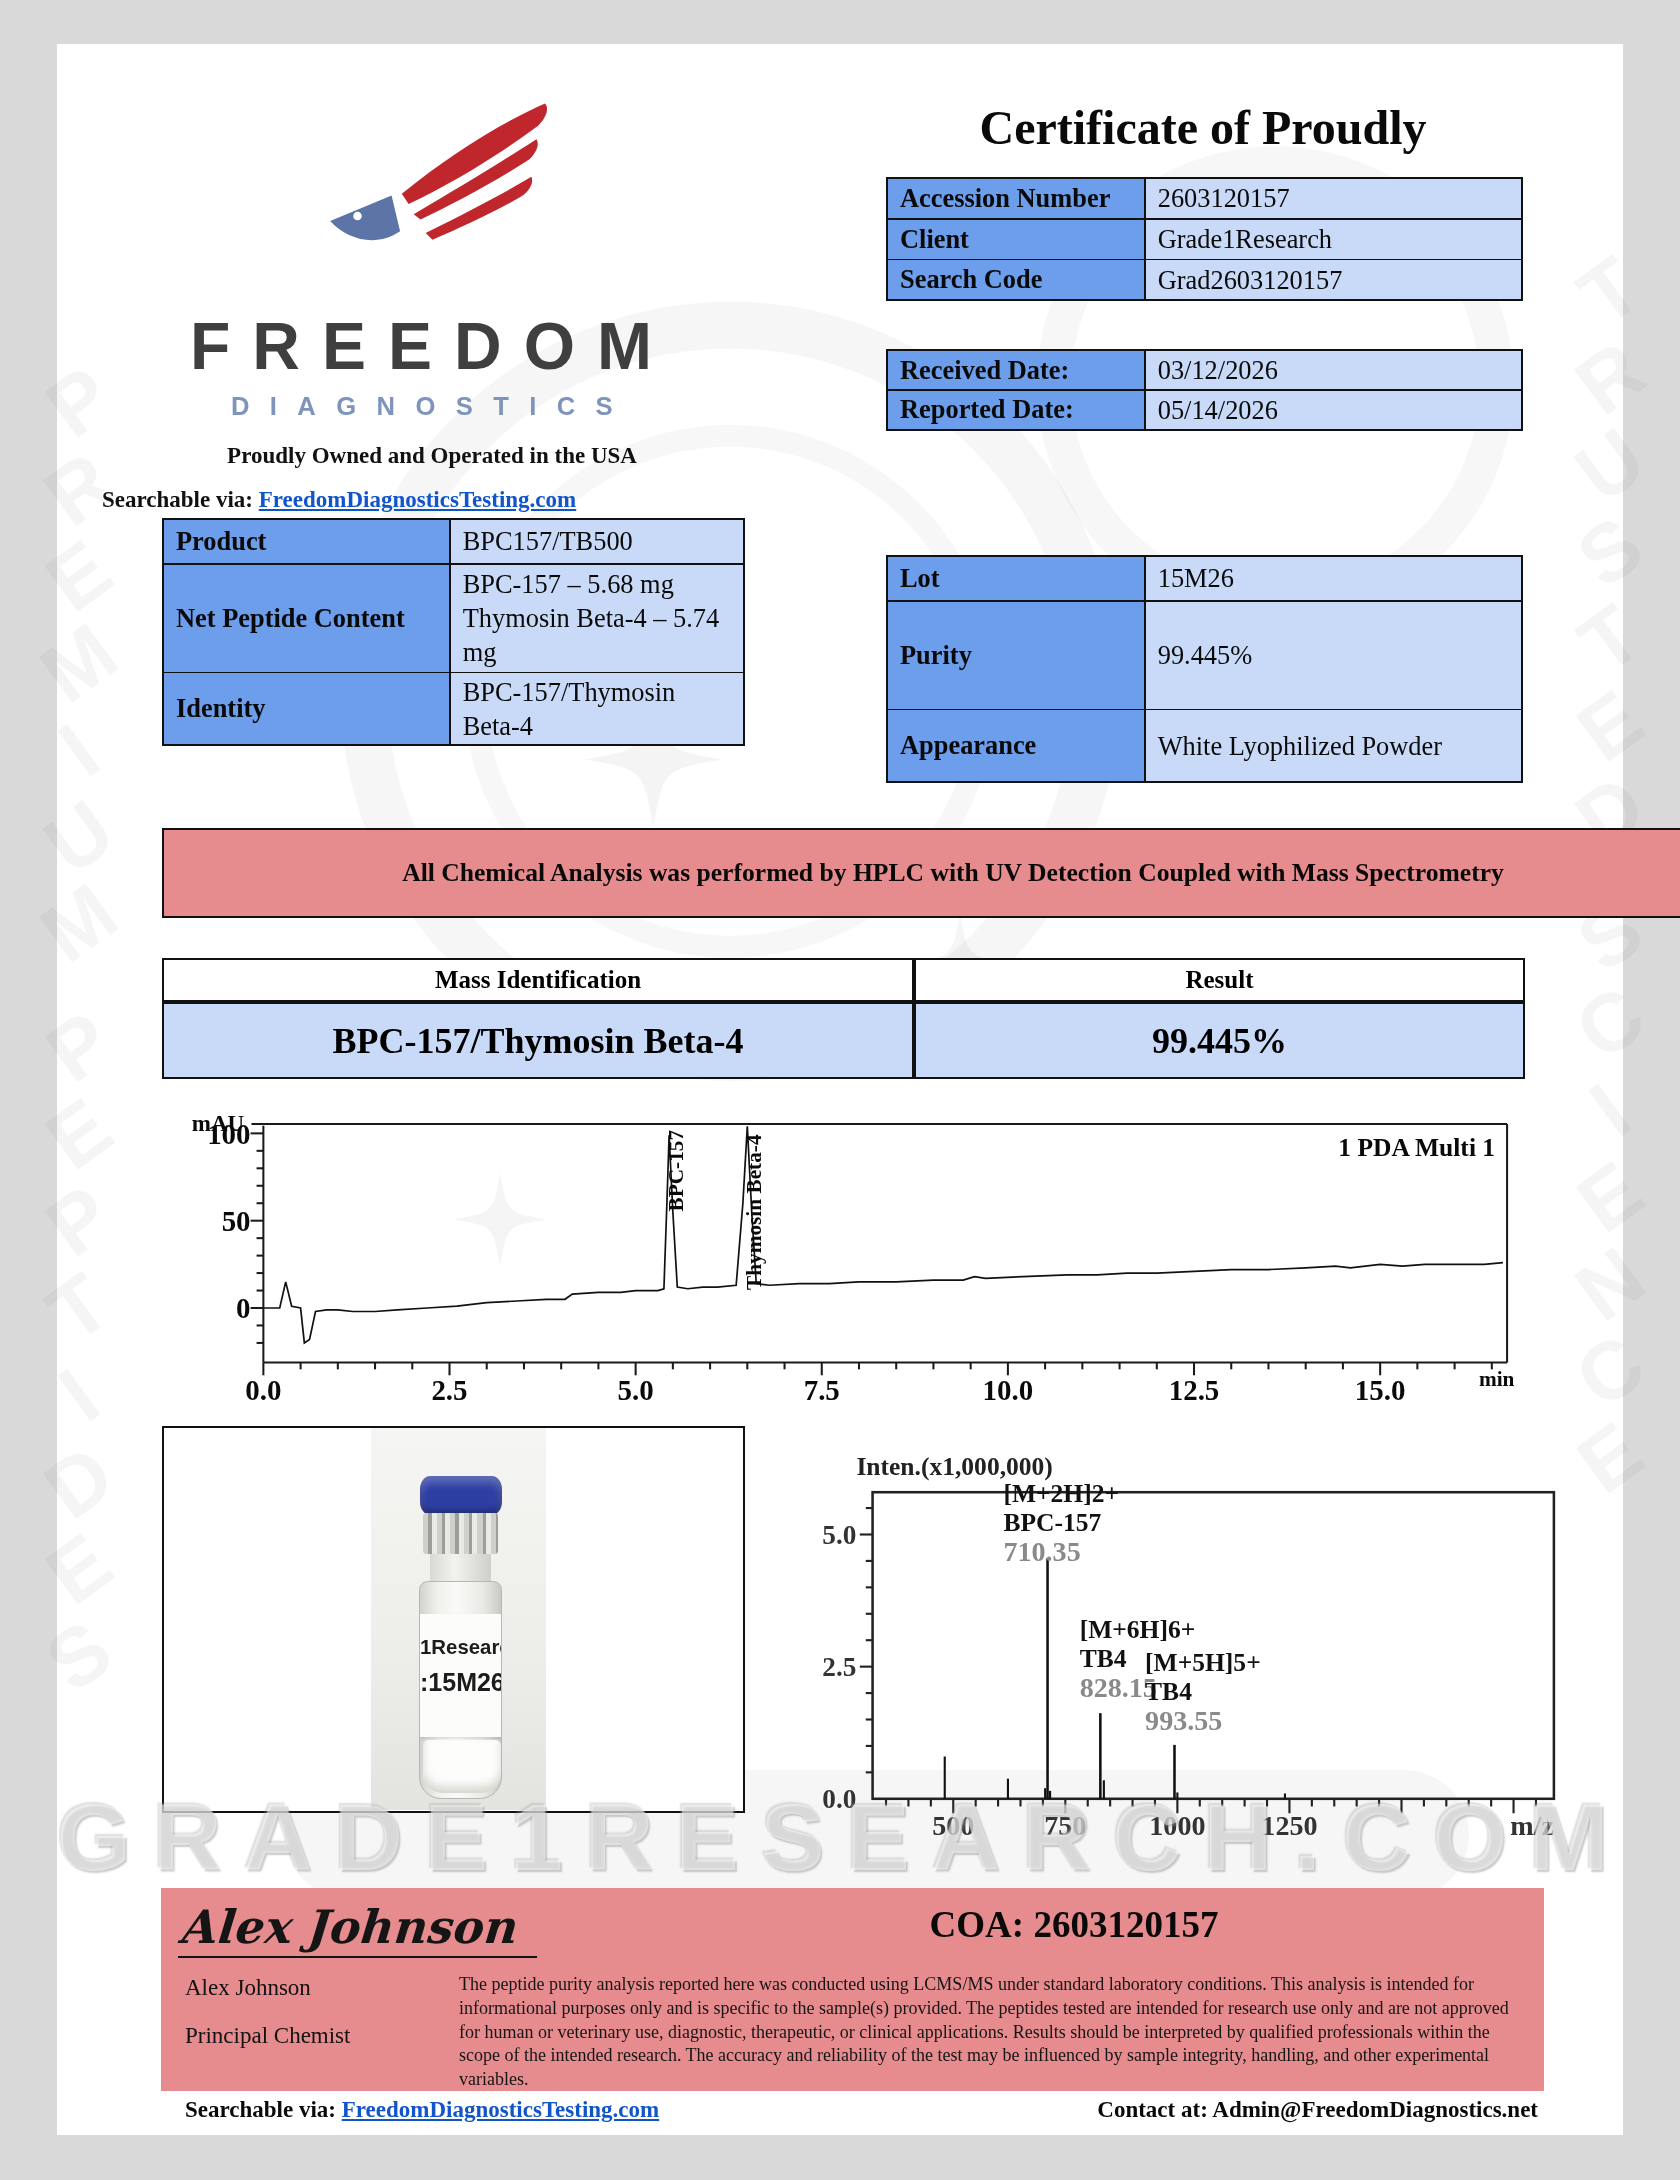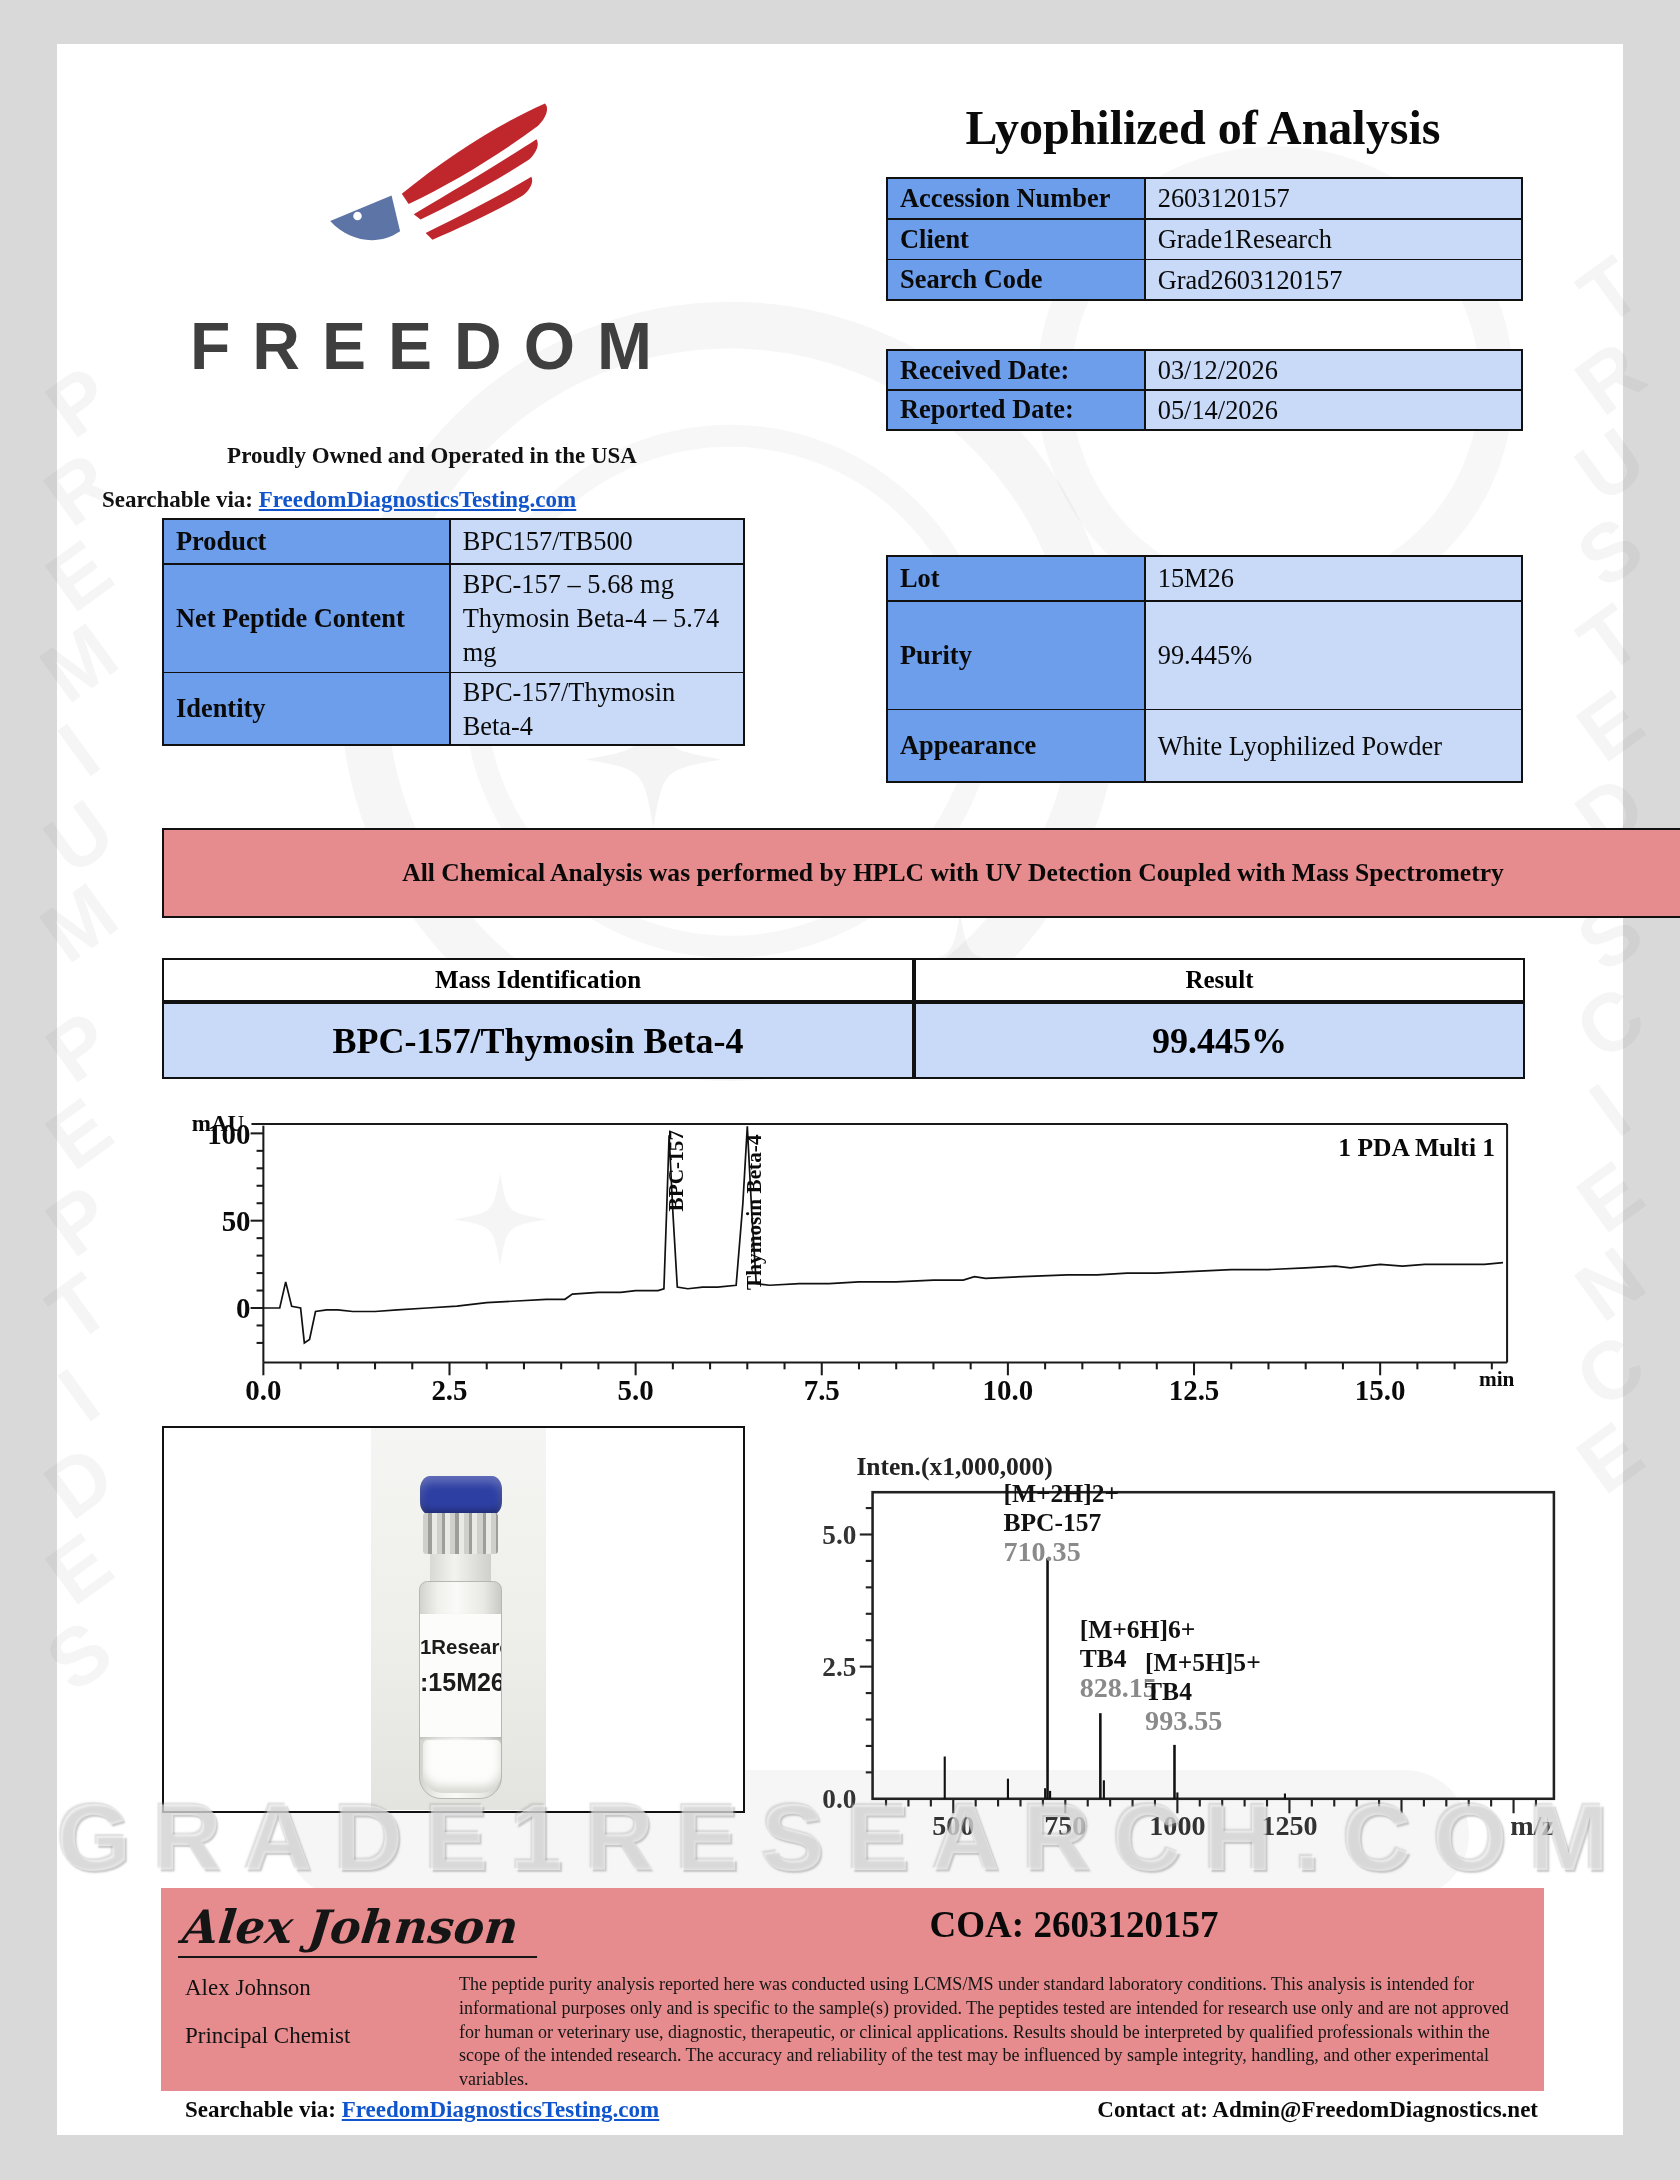--- a/index.html
+++ b/index.html
@@ -163,27 +163,28 @@
     <div class="content">
 
       <svg class="logo-eagle" viewBox="0 0 300 230">
         <path d="M20,148 L92,118 L102,160 C76,178 42,172 20,148 Z" fill="#5d74a6"></path>
         <circle cx="52" cy="142" r="5" fill="#fff"></circle>
         <path d="M104,116 C160,70 222,32 272,10 C278,16 272,28 264,36 C216,72 162,104 112,128 Z" fill="#c0272d"></path>
         <path d="M118,140 C176,106 228,74 262,52 C266,58 262,68 253,76 C210,104 164,128 126,146 Z" fill="#c0272d"></path>
         <path d="M132,162 C184,136 230,112 256,96 C259,102 255,111 246,118 C212,138 172,156 140,170 Z" fill="#c0272d"></path>
       </svg>
       <div class="brand">FREEDOM</div>
+      <div class="brand-sub">DIAGNOSTICS</div>
       <div class="tagline">Proudly Owned and Operated in the USA</div>
       <div class="search-line">
         <span>Searchable via:</span>
         <a href="#">FreedomDiagnosticsTesting.com</a>
       </div>
 
-      <div class="doc-title">Lyophilized of Analysis</div>
+      <div class="doc-title">Certificate of Proudly</div>
 
       <div class="dtable" style="left:829px;top:133px;width:637px;grid-template-columns:256px 1fr;grid-template-rows:39px 39px 39px;">
         <div class="tl">Accession Number</div>
         <div class="tv">2603120157</div>
         <div class="tl">Client</div>
         <div class="tv">Grade1Research</div>
         <div class="tl">Search Code</div>
         <div class="tv">Grad2603120157</div>
       </div>
 

